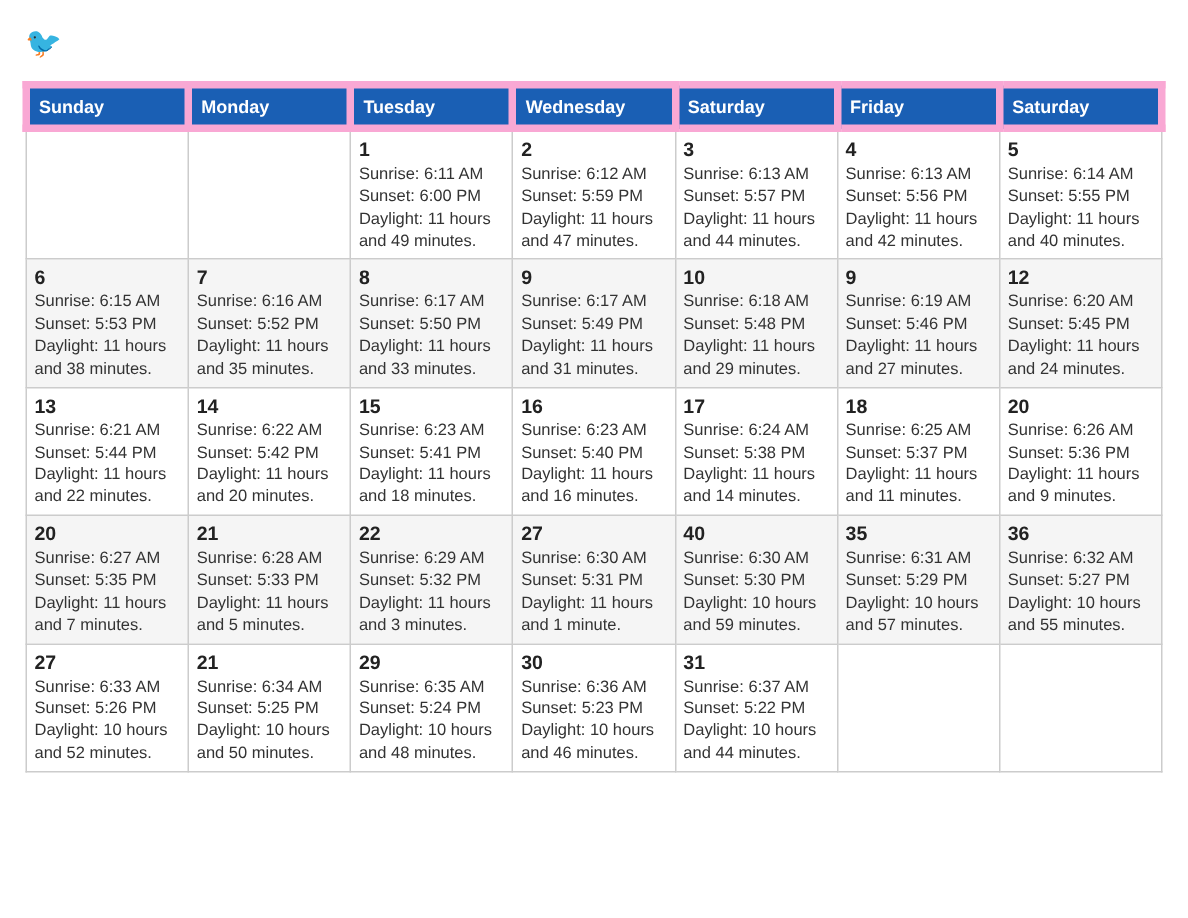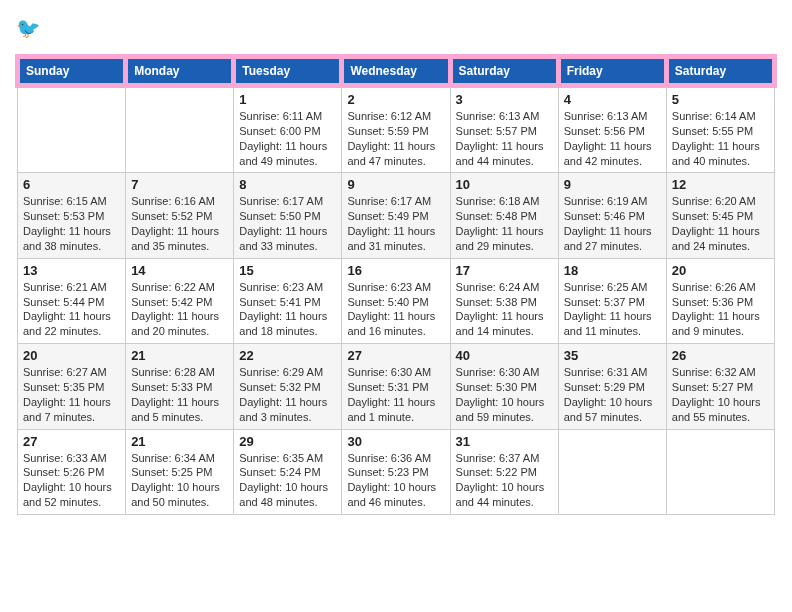--- a/index.html
+++ b/index.html
@@ -224,21 +224,21 @@
         </td>
         <td>
           <span class="day-number">40</span>
           <div class="day-info">Sunrise: 6:30 AM<br>Sunset: 5:30 PM<br>Daylight: 10 hours and 59 minutes.</div>
         </td>
         <td>
           <span class="day-number">35</span>
           <div class="day-info">Sunrise: 6:31 AM<br>Sunset: 5:29 PM<br>Daylight: 10 hours and 57 minutes.</div>
         </td>
         <td>
-          <span class="day-number">26</span>
+          <span class="day-number">36</span>
           <div class="day-info">Sunrise: 6:32 AM<br>Sunset: 5:27 PM<br>Daylight: 10 hours and 55 minutes.</div>
         </td>
       </tr>
       <tr>
         <td>
           <span class="day-number">27</span>
           <div class="day-info">Sunrise: 6:33 AM<br>Sunset: 5:26 PM<br>Daylight: 10 hours and 52 minutes.</div>
         </td>
         <td>
           <span class="day-number">21</span>

